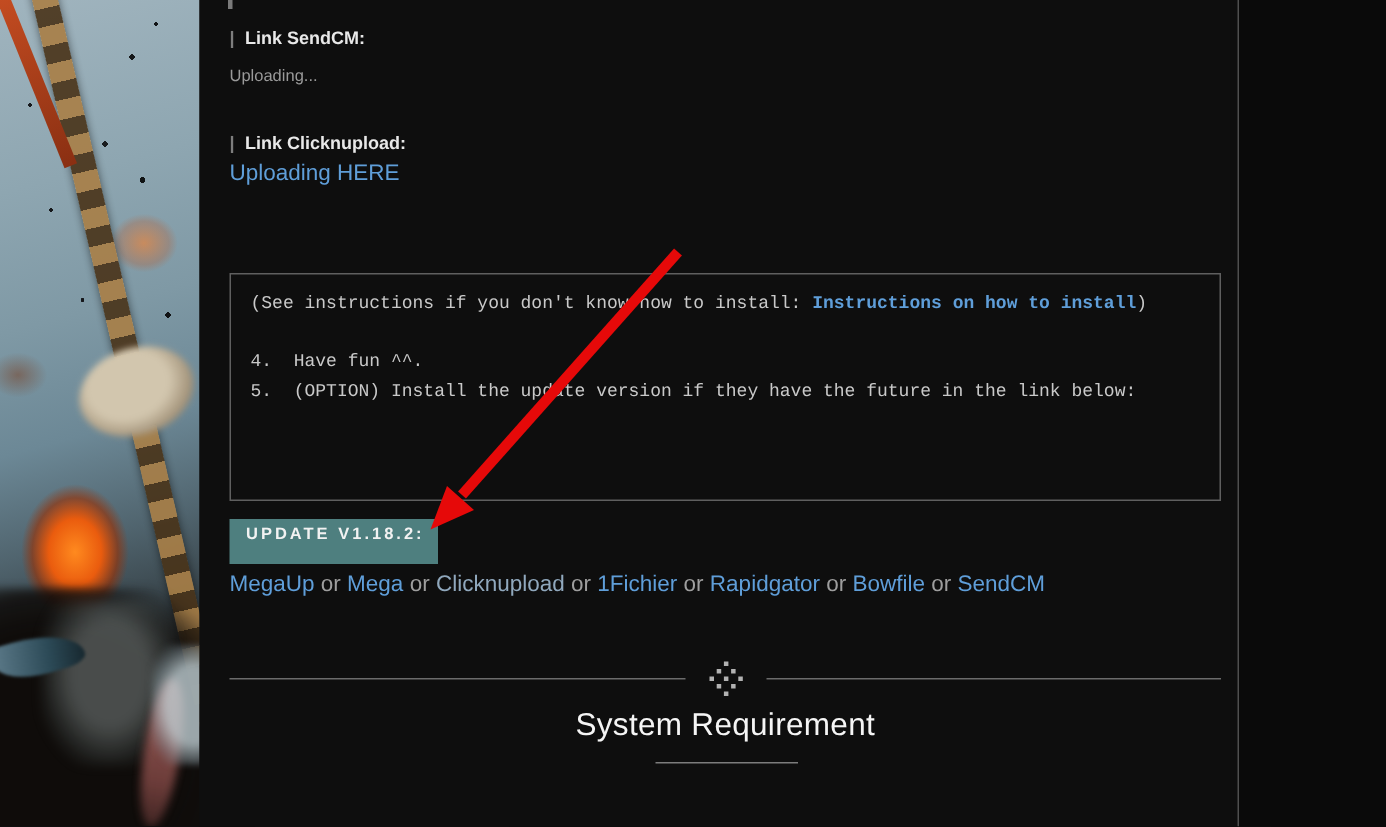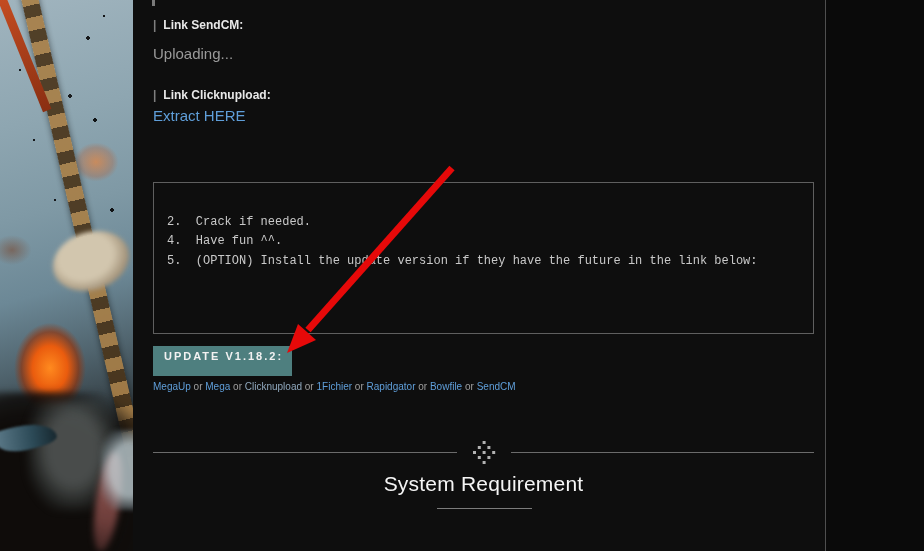--- a/index.html
+++ b/index.html
@@ -67,41 +67,41 @@
     background:radial-gradient(ellipse at 70% 50%,rgba(190,205,210,.8) 0 45%,rgba(140,160,170,.35) 70%,transparent 85%);
     filter:blur(2px);
   }
   
   .content-col{position:absolute;left:133px;top:0;width:692px;height:551px;background:#0e0e0e;}
   .vline{position:absolute;left:825px;top:0;width:1px;height:551px;background:#4f4f4f;}
   .topbar-frag{position:absolute;left:152px;top:0;width:3px;height:6px;background:#7a7a7a;}
 
   .h-link{position:absolute;left:153px;font-size:12px;font-weight:bold;color:#e8e8e8;}
   .h-link .bar{color:#7e7e7e;font-weight:bold;margin-right:7px;}
-  .status{position:absolute;left:153px;font-size:15px;color:#9a9a9a;}
+  .status{position:absolute;left:153px;font-size:11px;color:#9a9a9a;}
   a.blue{color:#5f9ed9;text-decoration:none;cursor:pointer;}
   .dl-link{position:absolute;left:153px;font-size:15px;}
 
   .instr-box{
     position:absolute;left:153px;top:182px;width:633px;height:140px;
     border:1px solid #5f5f5f;background:#0e0e0e;
     padding:10px 13px 0 13px;
     font-family:"Liberation Mono","DejaVu Sans Mono",monospace;
     font-size:12px;line-height:19.5px;color:#c9c9c9;
   }
   .mono-line{white-space:pre;height:19.5px;}
   .mono-line b{color:#5f9ed9;font-weight:bold;}
 
   .badge{
     position:absolute;left:153px;top:346px;
     background:#4e7f7f;color:#f2f2f2;
     font-size:11px;font-weight:bold;letter-spacing:2px;
     padding:4px 9px 14px 11px;cursor:pointer;
   }
-  .mirrors{position:absolute;left:153px;top:381px;font-size:10px;color:#9e9e9e;}
+  .mirrors{position:absolute;left:153px;top:381px;font-size:15px;color:#9e9e9e;}
   .mirrors a{margin:0;}
   .mirrors .sep{color:#9e9e9e;}
   .mirrors a.visited{color:#90a8bd;}
 
   .divider{
     position:absolute;left:153px;top:444px;width:661px;height:16px;
     display:flex;align-items:center;
   }
   .divider .line{flex:1;height:1px;background:#6b6b6b;}
   .divider .icon-wrap{margin:0 13px;display:flex;align-items:center;}
@@ -134,25 +134,25 @@
 <div class="topbar-frag"></div>
 
 <div class="h-link" style="top:18px;">
   <span class="bar">|</span><span>Link SendCM:</span>
 </div>
 <div class="status" style="top:45px;">Uploading...</div>
 
 <div class="h-link" style="top:88px;">
   <span class="bar">|</span><span>Link Clicknupload:</span>
 </div>
-<a class="dl-link blue" style="top:107px;">Extract HERE</a>
+<a class="dl-link blue" style="top:107px;">Uploading HERE</a>
 
 <div class="instr-box">
+  <div class="mono-line"><span>(See instructions if you don't know how to install: </span><b><a class="blue">Instructions on how to install</a></b><span>)</span></div>
   <div class="mono-line"></div>
-  <div class="mono-line">2.  Crack if needed.</div>
   <div class="mono-line">4.  Have fun ^^.</div>
   <div class="mono-line">5.  (OPTION) Install the update version if they have the future in the link below:</div>
 </div>
 
 <div class="badge">UPDATE V1.18.2:</div>
 
 <div class="mirrors">
   <a class="blue">MegaUp</a>
   <span class="sep">or</span>
   <a class="blue">Mega</a>

